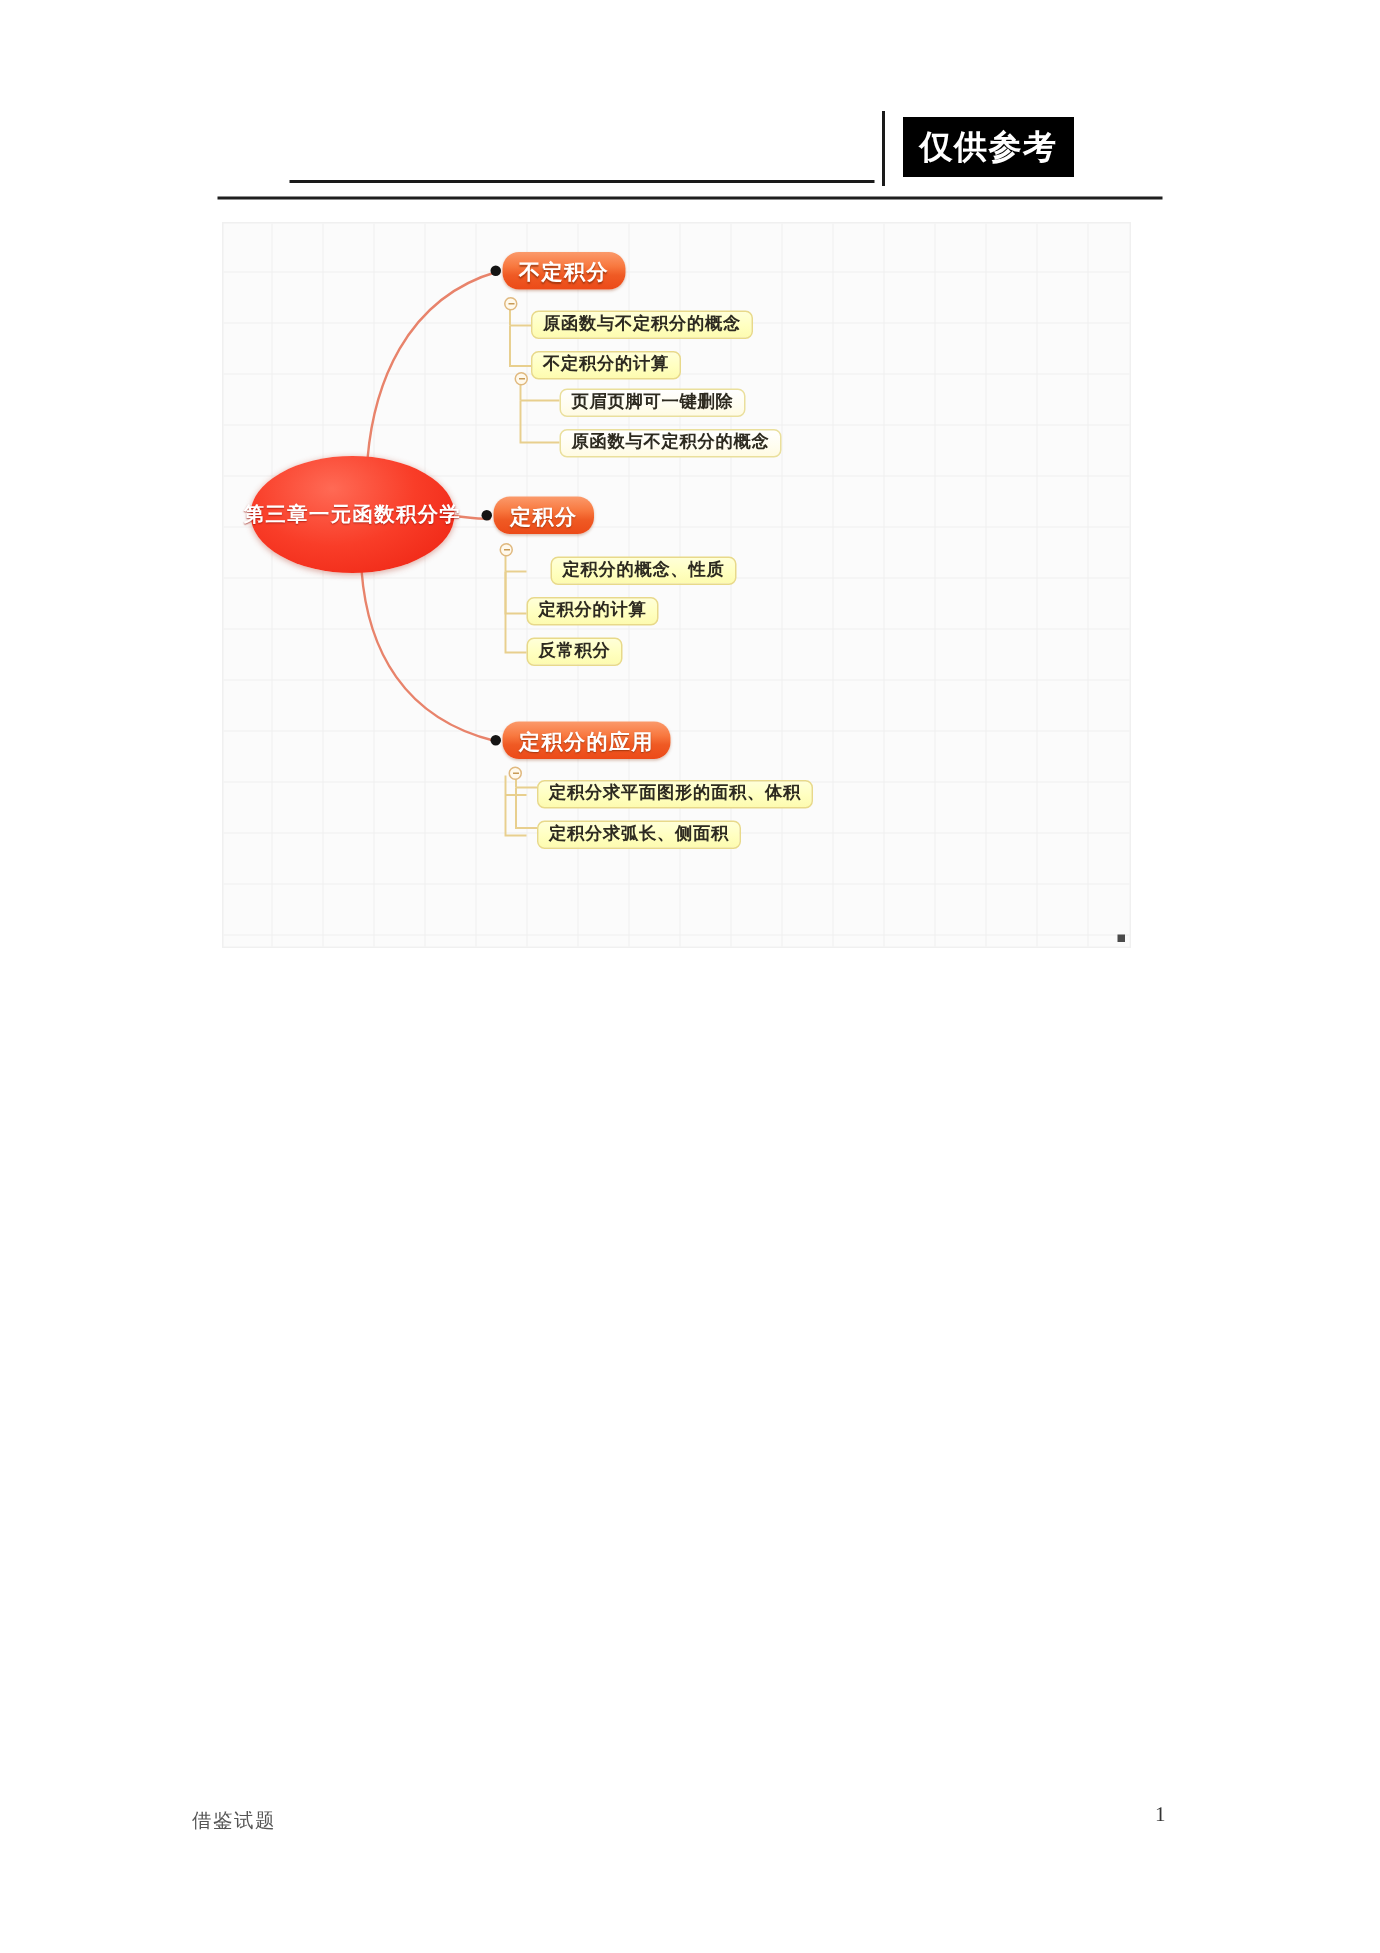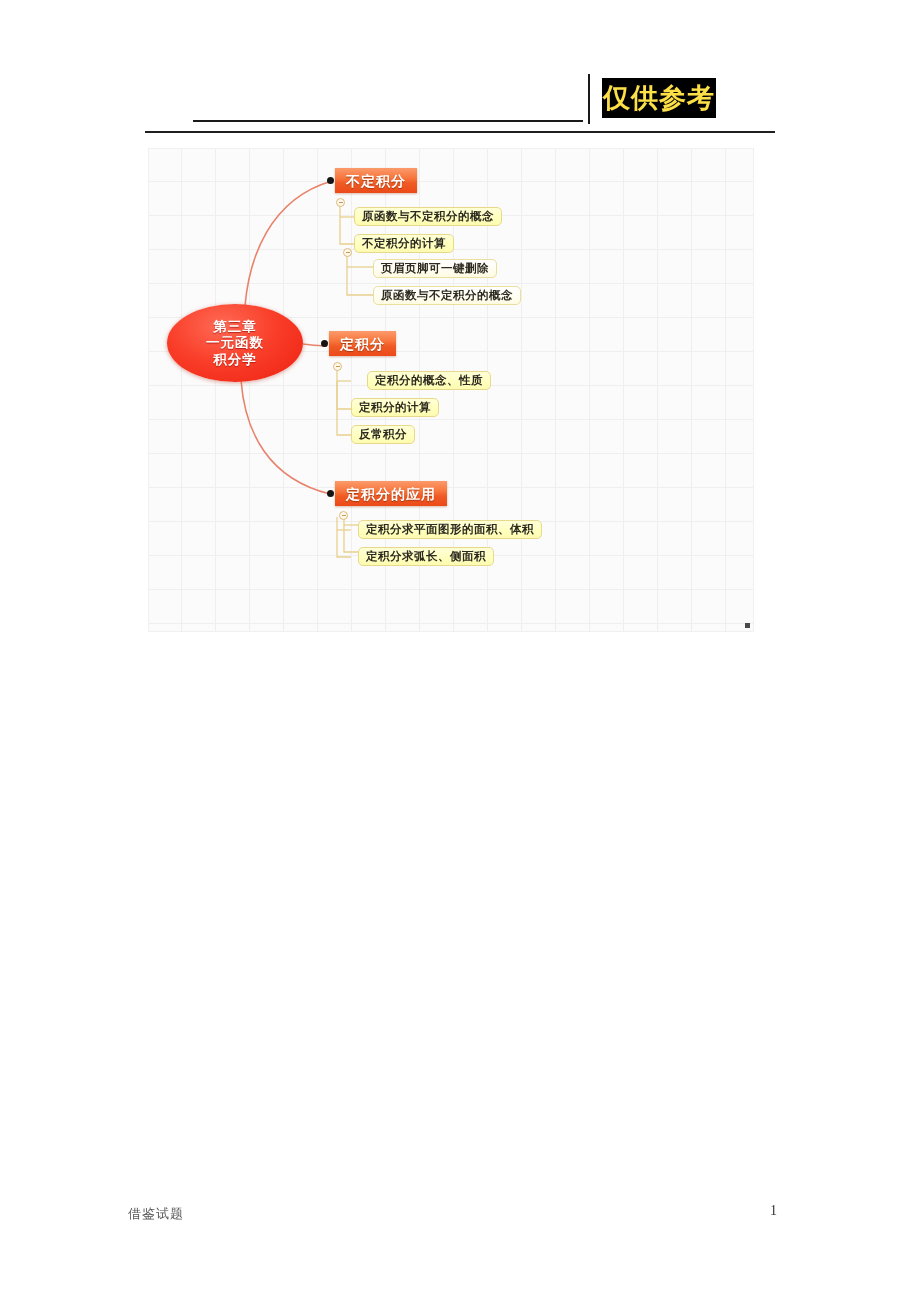--- a/index.html
+++ b/index.html
@@ -52,23 +52,23 @@
     position: absolute;
     left: 457px; top: 6px;
     width: 114px; height: 40px;
     background: #000000;
     display: flex;
     align-items: center;
     justify-content: center;
   }
   #stamp-text {
     font-family: "Liberation Serif", "DejaVu Serif", serif;
-    font-size: 27px;
+    font-size: 22px;
     font-weight: bold;
-    color: #fde047;
+    color: #ffffff;
     letter-spacing: 1px;
     white-space: nowrap;
   }
   #header-rule {
     position: absolute;
     left: 145px; top: 131px;
     width: 630px; height: 2px;
     background: #1f1f1f;
   }
 
@@ -105,33 +105,33 @@
     line-height: 1;
   }
 
   #root-node {
     left: 18px; top: 155px;
     width: 136px; height: 78px;
     border-radius: 50%;
     background: radial-gradient(ellipse at 40% 28%, #ff6a55 0%, #f93d28 48%, #ec2010 100%);
     box-shadow: 0 1px 4px rgba(180,60,40,0.45);
     display: flex;
-    flex-direction: column;
+    flex-direction: row;
     align-items: center;
     justify-content: center;
     color: #ffffff;
     font-size: 13.5px;
     letter-spacing: 1px;
     text-shadow: 0 1px 1px rgba(150,20,10,0.7);
   }
   #root-node div { padding: 1.5px 0; }
 
   .branch-node {
     height: 25px;
-    border-radius: 0;
+    border-radius: 11px;
     background: linear-gradient(to bottom, #fb9a6b 0%, #f8783f 38%, #ef5a24 62%, #ec4a18 100%);
     box-shadow: 0 1px 2px rgba(150,70,30,0.35);
     color: #ffffff;
     font-size: 14px;
     letter-spacing: 1px;
     display: flex;
     align-items: center;
     justify-content: center;
     padding: 0 11px;
     text-shadow: 0 1px 1px rgba(140,45,10,0.75);

